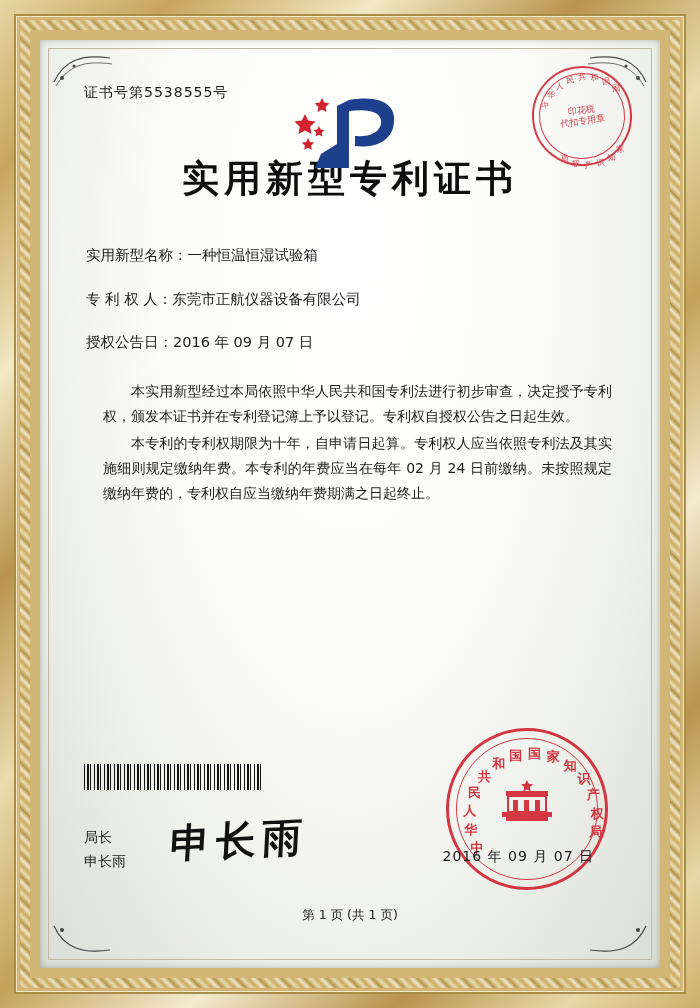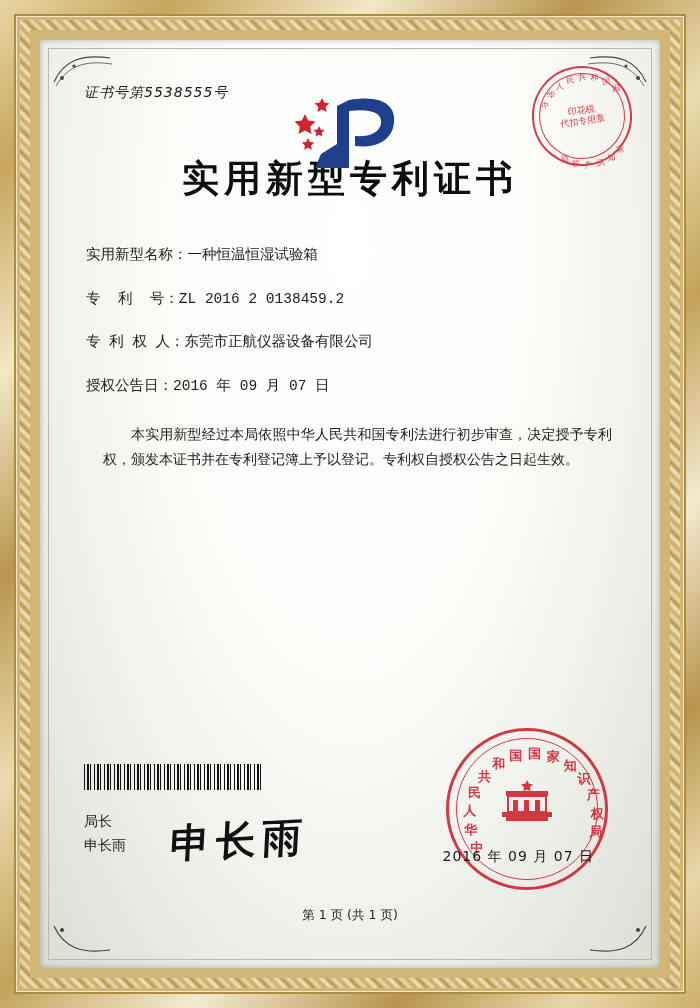--- a/index.html
+++ b/index.html
@@ -80,21 +80,20 @@
     padding: 30px 38px 0 38px;
     box-sizing: border-box;
     color: #1c1c1c;
   }
   .cert-number {
     font-family: "DejaVu Sans", sans-serif;
     font-size: 14px;
     letter-spacing: 1px;
     margin-top: 14px;
     margin-left: 6px;
-    font-style: italic;
   }
 
   
   .logo {
     position: absolute;
     left: 50%;
     top: 44px;
     transform: translateX(-50%);
     width: 150px;
     height: 86px;
@@ -156,21 +155,20 @@
   .fields {
     margin-top: 44px;
     padding-left: 8px;
     font-size: 14.5px;
     line-height: 1.0;
   }
   .field-row {
     display: flex;
     align-items: center;
     margin-bottom: 29px;
-    font-family: Liberation Mono, monospace;
   }
   .field-label {
     white-space: pre;
     font-size: 14.5px;
   }
   .field-value {
     font-size: 14.5px;
   }
 
   .paragraphs {
@@ -194,21 +192,21 @@
     height: 26px;
     background-image: repeating-linear-gradient(90deg,
       #111 0px, #111 1px, transparent 1px, transparent 3px,
       #111 3px, #111 5px, transparent 5px, transparent 6px,
       #111 6px, #111 7px, transparent 7px, transparent 10px);
   }
 
   .signature-block {
     position: absolute;
     left: 44px;
-    bottom: 111px;
+    bottom: 95px;
     font-size: 14px;
     line-height: 24px;
   }
   .signature-hand {
     position: absolute;
     left: 130px;
     bottom: 100px;
     font-family: "DejaVu Serif", serif;
     font-size: 40px;
     font-weight: bold;
@@ -336,35 +334,32 @@
       </div>
 
       <div class="title">实用新型专利证书</div>
 
       <div class="fields">
         <div class="field-row">
           <span class="field-label">实用新型名称：</span>
           <span class="field-value">一种恒温恒湿试验箱</span>
         </div>
         <div class="field-row">
-          <span class="field-label">专  利  号：</span>
-          <span class="field-value">ZL 2016 2 0138459.2</span>
-        </div>
-        <div class="field-row">
           <span class="field-label">专 利 权 人：</span>
           <span class="field-value">东莞市正航仪器设备有限公司</span>
         </div>
         <div class="field-row">
           <span class="field-label">授权公告日：</span>
           <span class="field-value">2016 年 09 月 07 日</span>
         </div>
       </div>
 
       <div class="paragraphs">
         <p>本实用新型经过本局依照中华人民共和国专利法进行初步审查，决定授予专利权，颁发本证书并在专利登记簿上予以登记。专利权自授权公告之日起生效。</p>
+        <p>本专利的专利权期限为十年，自申请日起算。专利权人应当依照专利法及其实施细则规定缴纳年费。本专利的年费应当在每年 02 月 24 日前缴纳。未按照规定缴纳年费的，专利权自应当缴纳年费期满之日起终止。</p>
       </div>
 
       <div class="barcode"></div>
 
       <div class="signature-block">
         <div>局长</div>
         <div>申长雨</div>
       </div>
       <div class="signature-hand">申长雨</div>
 

